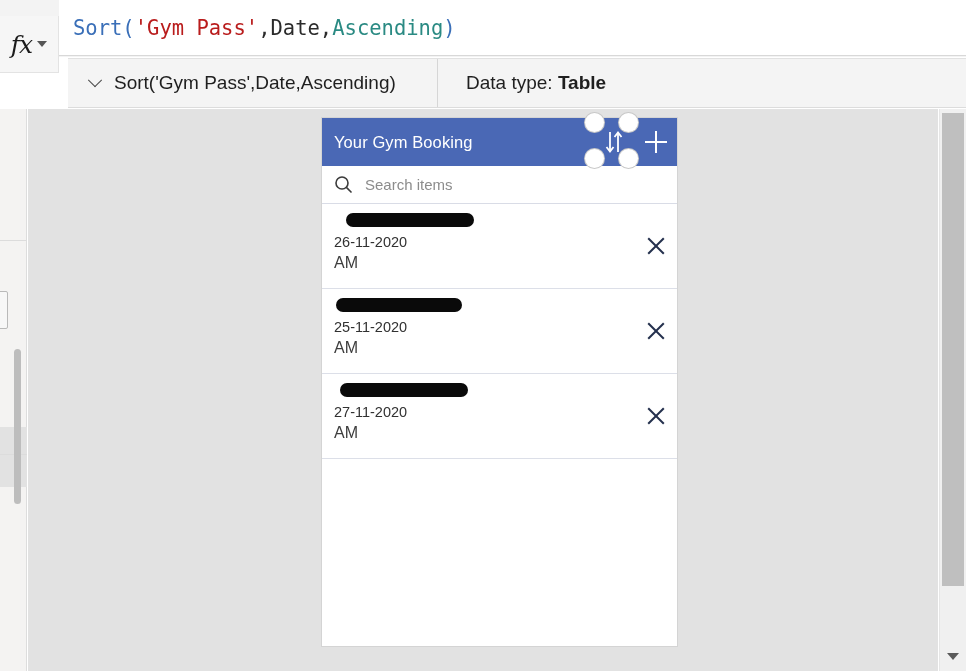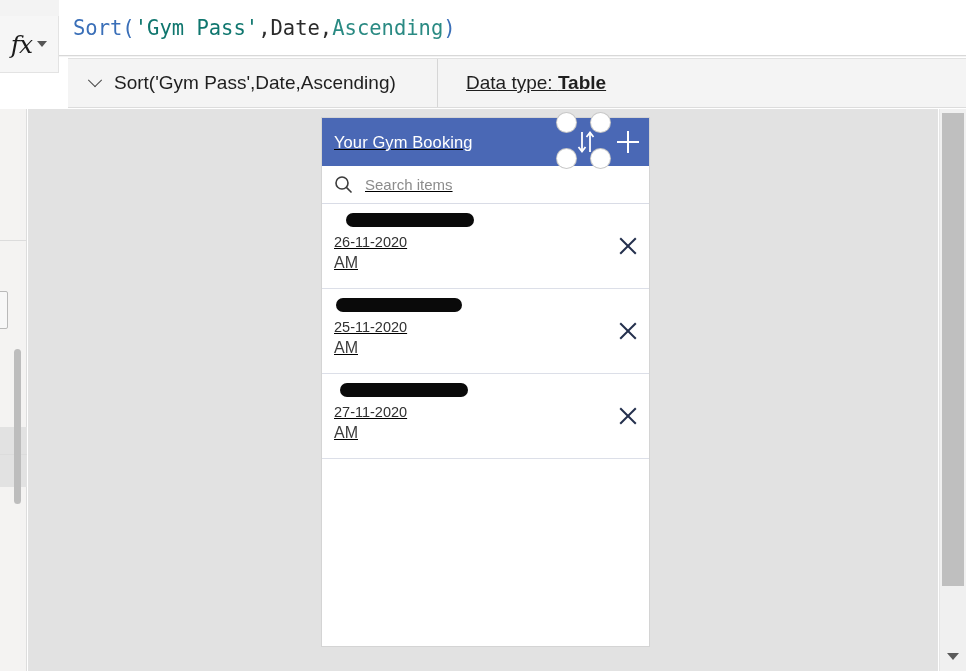--- a/index.html
+++ b/index.html
@@ -73,21 +73,21 @@
     align-items: center;
     padding-left: 14px;
   }
   .formula-text {
     font-family: "DejaVu Sans Mono", monospace;
     font-size: 20.5px;
     letter-spacing: 0px;
     white-space: pre;
   }
   .tok-fn   { color: #3a6fb8; }
-  .tok-str  { color: #0f766e; }
+  .tok-str  { color: #b91c1c; }
   .tok-plain{ color: #2b2b2b; }
   .tok-enum { color: #2a8a83; }
   .tok-paren{ color: #3a6fb8; }
 
   
   .result-bar {
     position: absolute;
     left: 68px; top: 58px;
     width: 898px; height: 50px;
     background: #f4f4f4;
@@ -108,21 +108,20 @@
     border-right: 1px solid #d6d6d6;
   }
   .result-expr-text {
     font-size: 19px;
     color: #1f1f1f;
   }
   .result-type {
     padding-left: 28px;
     font-size: 19px;
     color: #1f1f1f;
-    text-decoration: underline;
   }
   .result-type b { font-weight: bold; }
 
   
   .left-panel {
     position: absolute;
     left: 0; top: 109px;
     width: 27px; height: 562px;
     background: #f4f3f2;
     border-right: 1px solid #dddddd;
@@ -196,24 +195,23 @@
     width: 0; height: 0;
     border-left: 6px solid transparent;
     border-right: 6px solid transparent;
     border-top: 7px solid #5a5a5a;
   }
 
   
   .gallery {
     position: absolute;
     left: 322px; top: 118px;
-    width: 327px; height: 528px;
+    width: 355px; height: 528px;
     background: #ffffff;
     box-shadow: 0 0 0 1px #d4d4d4;
-    text-decoration: underline;
   }
   .gallery-header {
     position: relative;
     height: 48px;
     background: #4a68b5;
     display: flex;
     align-items: center;
   }
   .gallery-title {
     padding-left: 12px;

